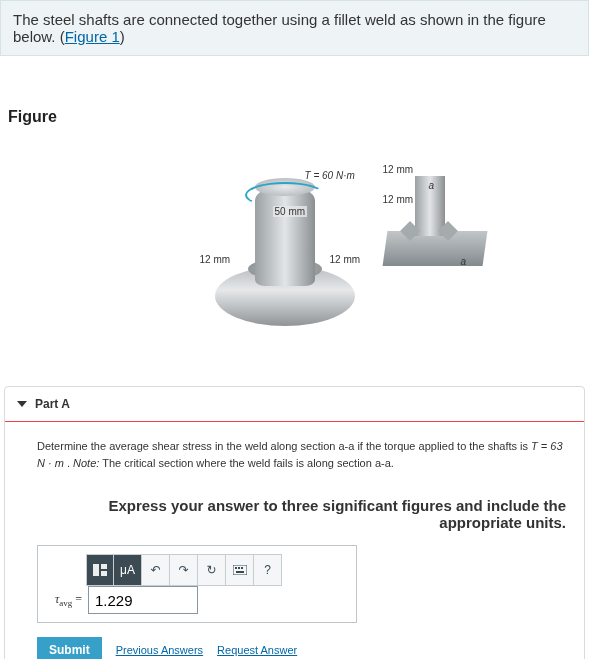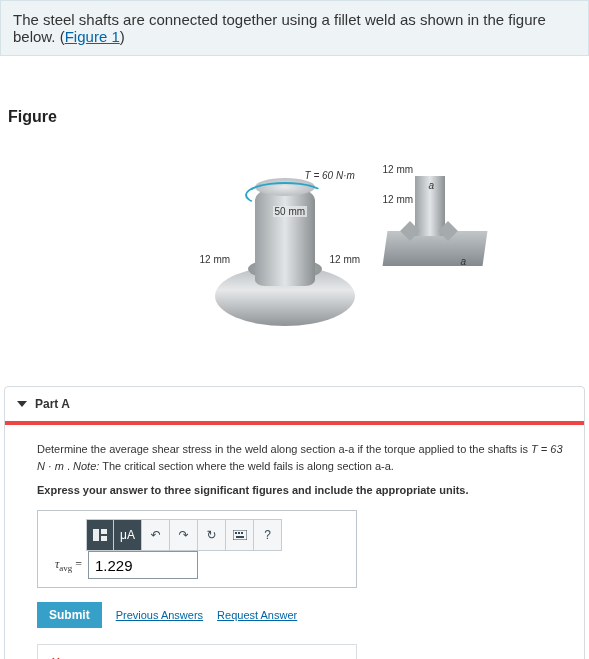--- a/index.html
+++ b/index.html
@@ -99,33 +99,33 @@
   }
   .fig-label { position: absolute; font-size: 10px; color: #333; }
   .part-box {
     border: 1px solid #d5dde2;
     border-radius: 4px;
     margin: 40px 4px 0 4px;
   }
   .part-header {
     display: flex; align-items: center; gap: 8px;
     padding: 10px 12px;
-    border-bottom: 4px solid #ef4444;
+    border-bottom: 1px solid #ef4444;
   }
   .caret {
     width: 0; height: 0;
     border-left: 5px solid transparent;
     border-right: 5px solid transparent;
     border-top: 6px solid #333;
   }
   .part-title { font-size: 12px; font-weight: bold; }
   .part-body { padding: 16px 18px 18px 32px; }
   .prompt { font-size: 11px; color: #333; line-height: 1.5; }
   .prompt i { font-style: italic; }
-  .instr { font-size: 11px; font-weight: bold; margin-top: 10px; }
+  .instr { font-size: 15px; font-weight: bold; margin-top: 26px; text-align: right; }
   .answer-box {
     border: 1px solid #bfc6cb;
     margin-top: 14px;
     width: 320px;
     padding: 8px;
   }
   .toolbar {
     display: flex; align-items: stretch; gap: 0;
     margin-left: 40px;
   }

